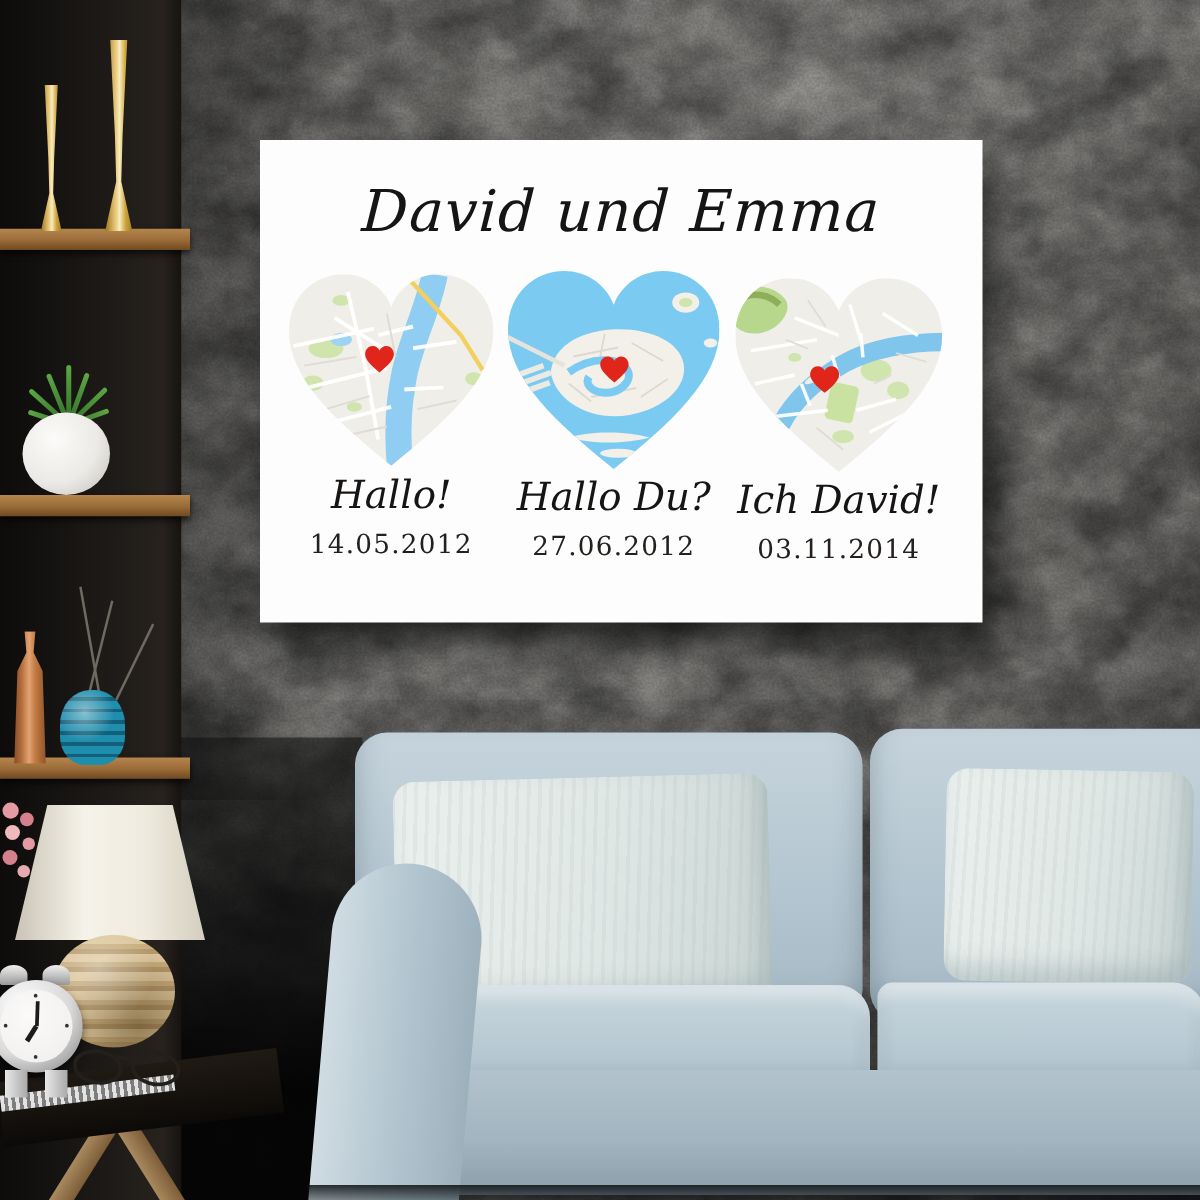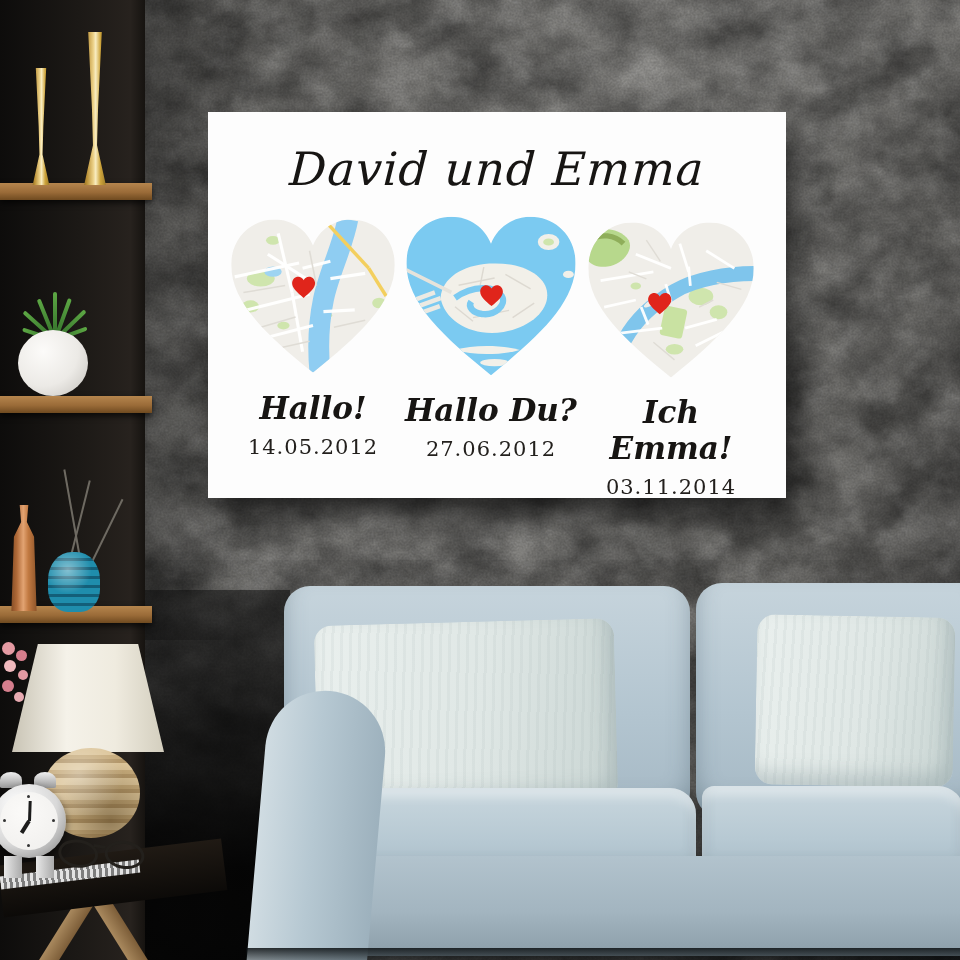--- a/index.html
+++ b/index.html
@@ -83,21 +83,21 @@
     background:linear-gradient(90deg,#a9895e,#7c5d38);transform-origin:center center;}
 
   
   .canvas-print{position:absolute;left:208px;top:112px;width:578px;height:386px;z-index:5;
     background:#fdfdfd;
     box-shadow:14px 18px 26px -4px rgba(8,8,8,.55), 0 24px 34px -14px rgba(0,0,0,.45);}
   .canvas-title{position:absolute;left:0;top:30px;width:100%;text-align:center;
     font-size:46px;font-style:italic;color:#171513;letter-spacing:1px;transform:skewX(-3deg);}
   .panel{position:absolute;top:102px;width:186px;text-align:center;}
   .panel .heart-svg{display:block;margin:0 auto;}
-  .panel-caption{margin-top:12px;font-size:31px;font-style:italic;color:#171513;font-weight:bold;}
+  .panel-caption{font-size:31px;font-style:italic;color:#171513;}
   .panel-date{margin-top:9px;font-size:21px;letter-spacing:1px;color:#23201d;}
 
   
   .couch-back{position:absolute;z-index:6;border-radius:26px;
     background:linear-gradient(180deg,#c6d4dc,#b3c5d0 55%,#a5b8c4);
     box-shadow:inset 0 -16px 22px rgba(60,80,92,.35);}
   .pillow{position:absolute;z-index:7;border-radius:18px;
     background:
       repeating-linear-gradient(93deg,rgba(160,175,175,.12) 0 3px,rgba(255,255,255,0) 3px 9px),
       linear-gradient(100deg,#eaf0ee,#dfe7e5 55%,#c9d5d3);
@@ -328,21 +328,21 @@
           <g stroke="#dfdcd5" stroke-width="0.8">
             <path d="M36 12 L44 24"></path>
               <path d="M76 36 L90 40"></path>
               <path d="M40 70 L52 80"></path>
             <path d="M26 30 L36 34"></path>
               <path d="M66 50 L74 46"></path>
           </g>
           <path d="M6 11 C2.6 8.2 0 5.8 0 3.4 C0 1.4 1.5 0 3.2 0 C4.4 0 5.4 0.7 6 1.8 C6.6 0.7 7.6 0 8.8 0 C10.5 0 12 1.4 12 3.4 C12 5.8 9.4 8.2 6 11 Z" transform="translate(37,42) scale(1.1)" fill="#e0251b"></path>
         </g>
       </svg>
-      <div class="panel-caption">Ich Emma!</div>
+      <div class="panel-caption">Ich David!</div>
       <div class="panel-date">03.11.2014</div>
     </div>
   </div>
 
   <div class="couch-back" style="left:284px;top:586px;width:406px;height:232px"></div>
   <div class="couch-back" style="left:696px;top:583px;width:290px;height:235px"></div>
   <div class="pillow" style="left:316px;top:622px;width:300px;height:182px;transform:rotate(-1.5deg)"></div>
   <div class="pillow" style="left:756px;top:616px;width:198px;height:170px;transform:rotate(1deg)"></div>
   <div class="seat" style="left:298px;top:788px;width:398px;height:86px"></div>
   <div class="seat" style="left:702px;top:786px;width:262px;height:88px"></div>

